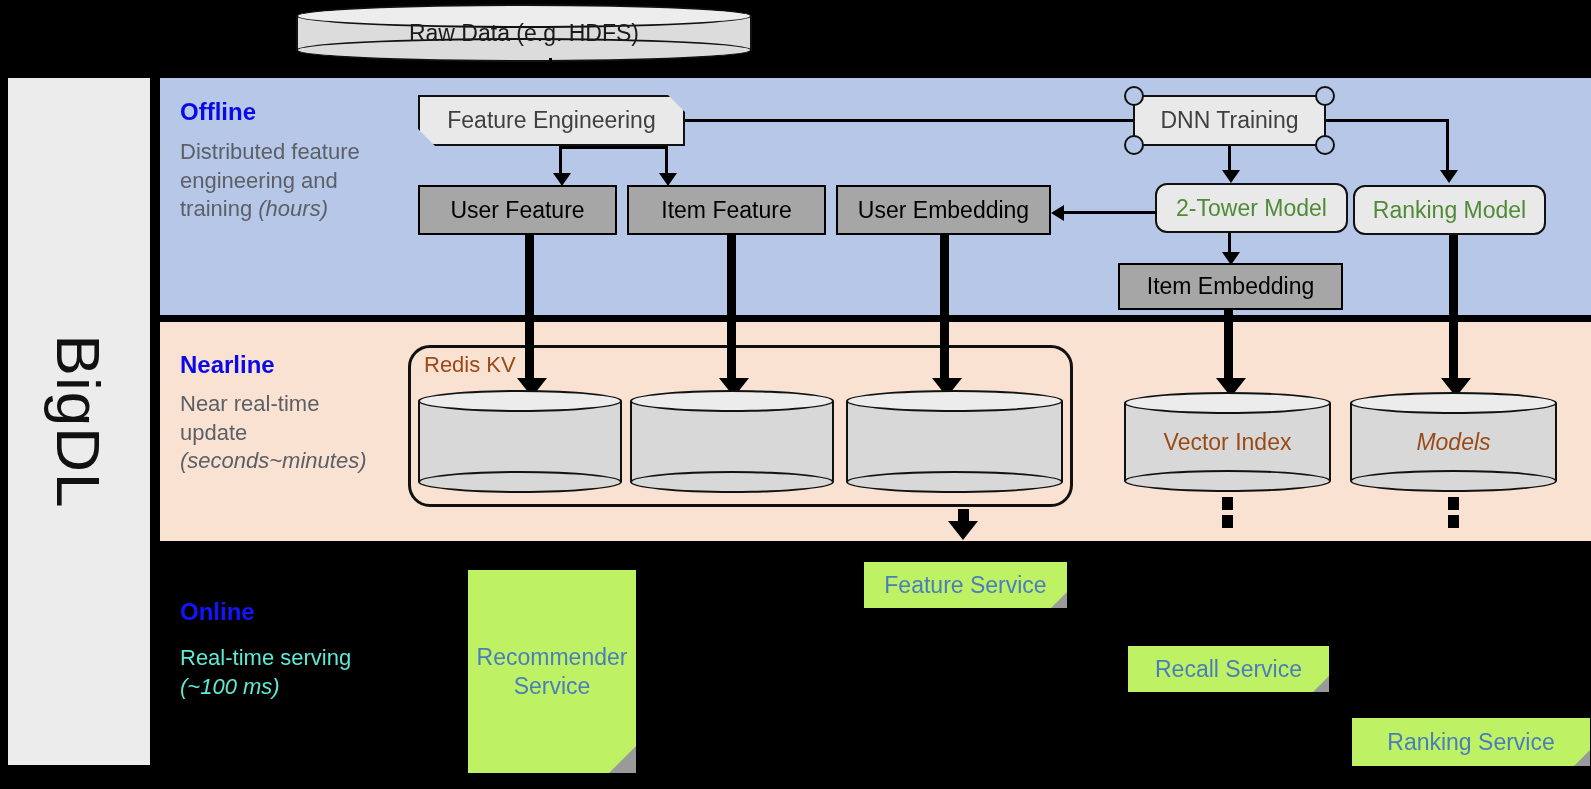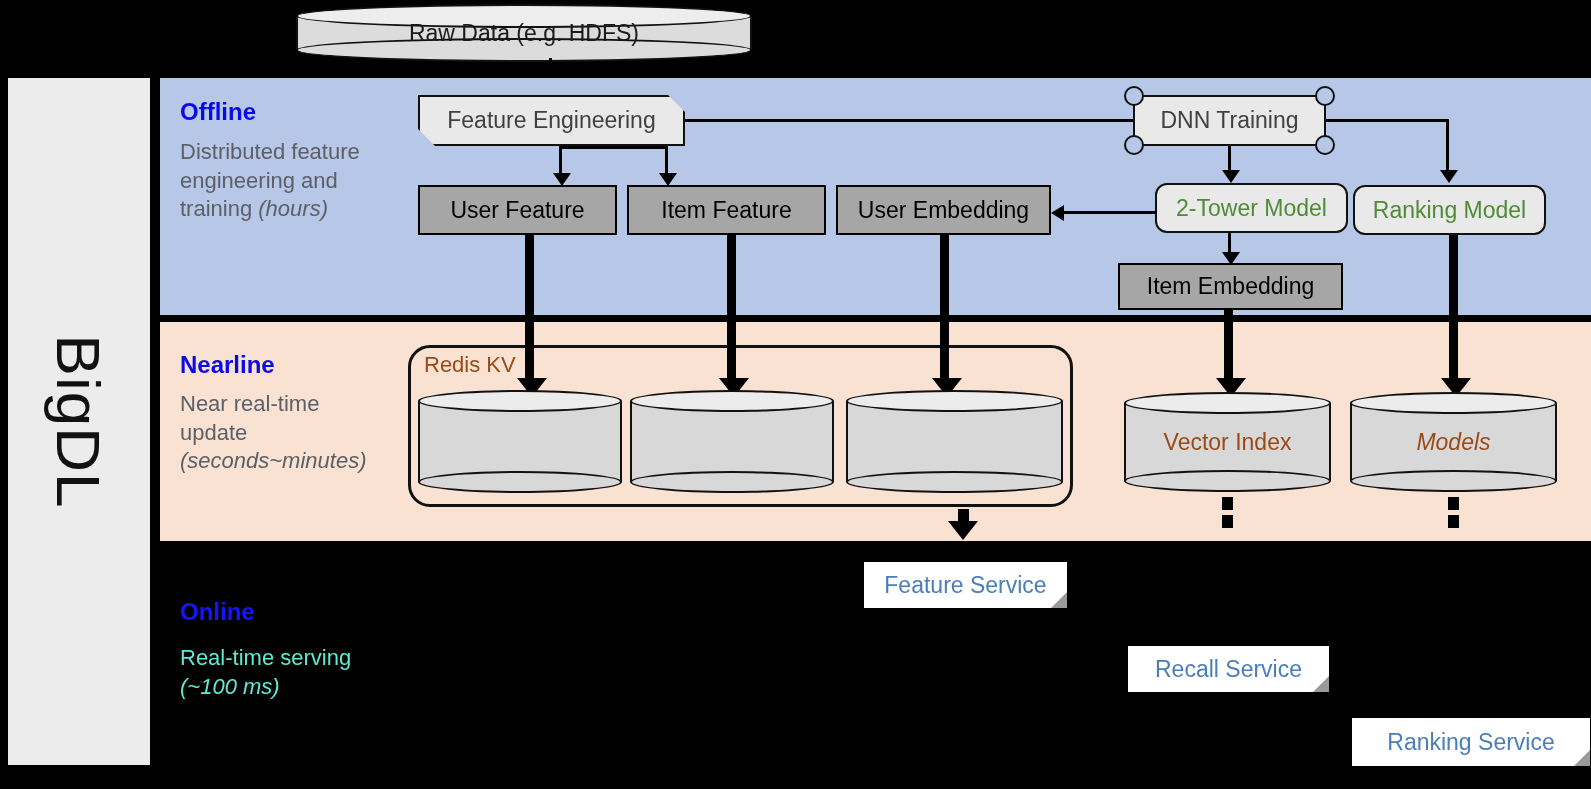--- a/index.html
+++ b/index.html
@@ -60,21 +60,21 @@
   .cyl-raw .bot{height:24px;background:#dcdcdc;}
   .cyl-raw .body{top:12px;bottom:12px;background:#dcdcdc;}
   .cyl-raw .lbl{color:#1a1a1a;}
 
   
   .redis-group{position:absolute;left:408px;top:345px;width:665px;height:162px;
                border:3px solid #111;border-radius:22px;box-sizing:border-box;}
   .redis-label{position:absolute;left:424px;top:352px;font-size:22px;color:#9a4a16;}
 
   
-  .doc{position:absolute;background:#ffffff;box-sizing:border-box;
+  .doc{position:absolute;background:#bef264;box-sizing:border-box;
        display:flex;align-items:center;justify-content:center;text-align:center;
        color:#4a7ebb;line-height:1.25;}
   .doc .fold{position:absolute;right:0;bottom:0;width:0;height:0;
              border-left:16px solid transparent;border-bottom:16px solid #9a9a9a;}
 
   
   .ln{position:absolute;background:#000;}
   .vthin{width:3px;}
   .hthin{height:3px;}
   .vthick{width:9px;}
@@ -230,20 +230,24 @@
   <div class="band band-online">
     <div class="band-title" style="left:20px;top:50px;">Online</div>
     <div class="band-sub" style="left:20px;top:96px;"><span>Real-time serving </span><em>(~100 ms)</em></div>
   </div>
 
   <div class="doc" style="left:864px;top:562px;width:203px;height:46px;font-size:23px;">
     <span>Feature Service</span>
     <div class="fold"></div>
   </div>
 
+  <div class="doc" style="left:468px;top:570px;width:168px;height:203px;font-size:23px;">
+    <span>Recommender Service</span>
+    <div class="fold" style="border-left-width:27px;border-bottom-width:27px;"></div>
+  </div>
 
   <div class="doc" style="left:1128px;top:646px;width:201px;height:46px;font-size:23px;">
     <span>Recall Service</span>
     <div class="fold"></div>
   </div>
 
   <div class="doc" style="left:1352px;top:718px;width:238px;height:48px;font-size:23px;">
     <span>Ranking Service</span>
     <div class="fold"></div>
   </div>

